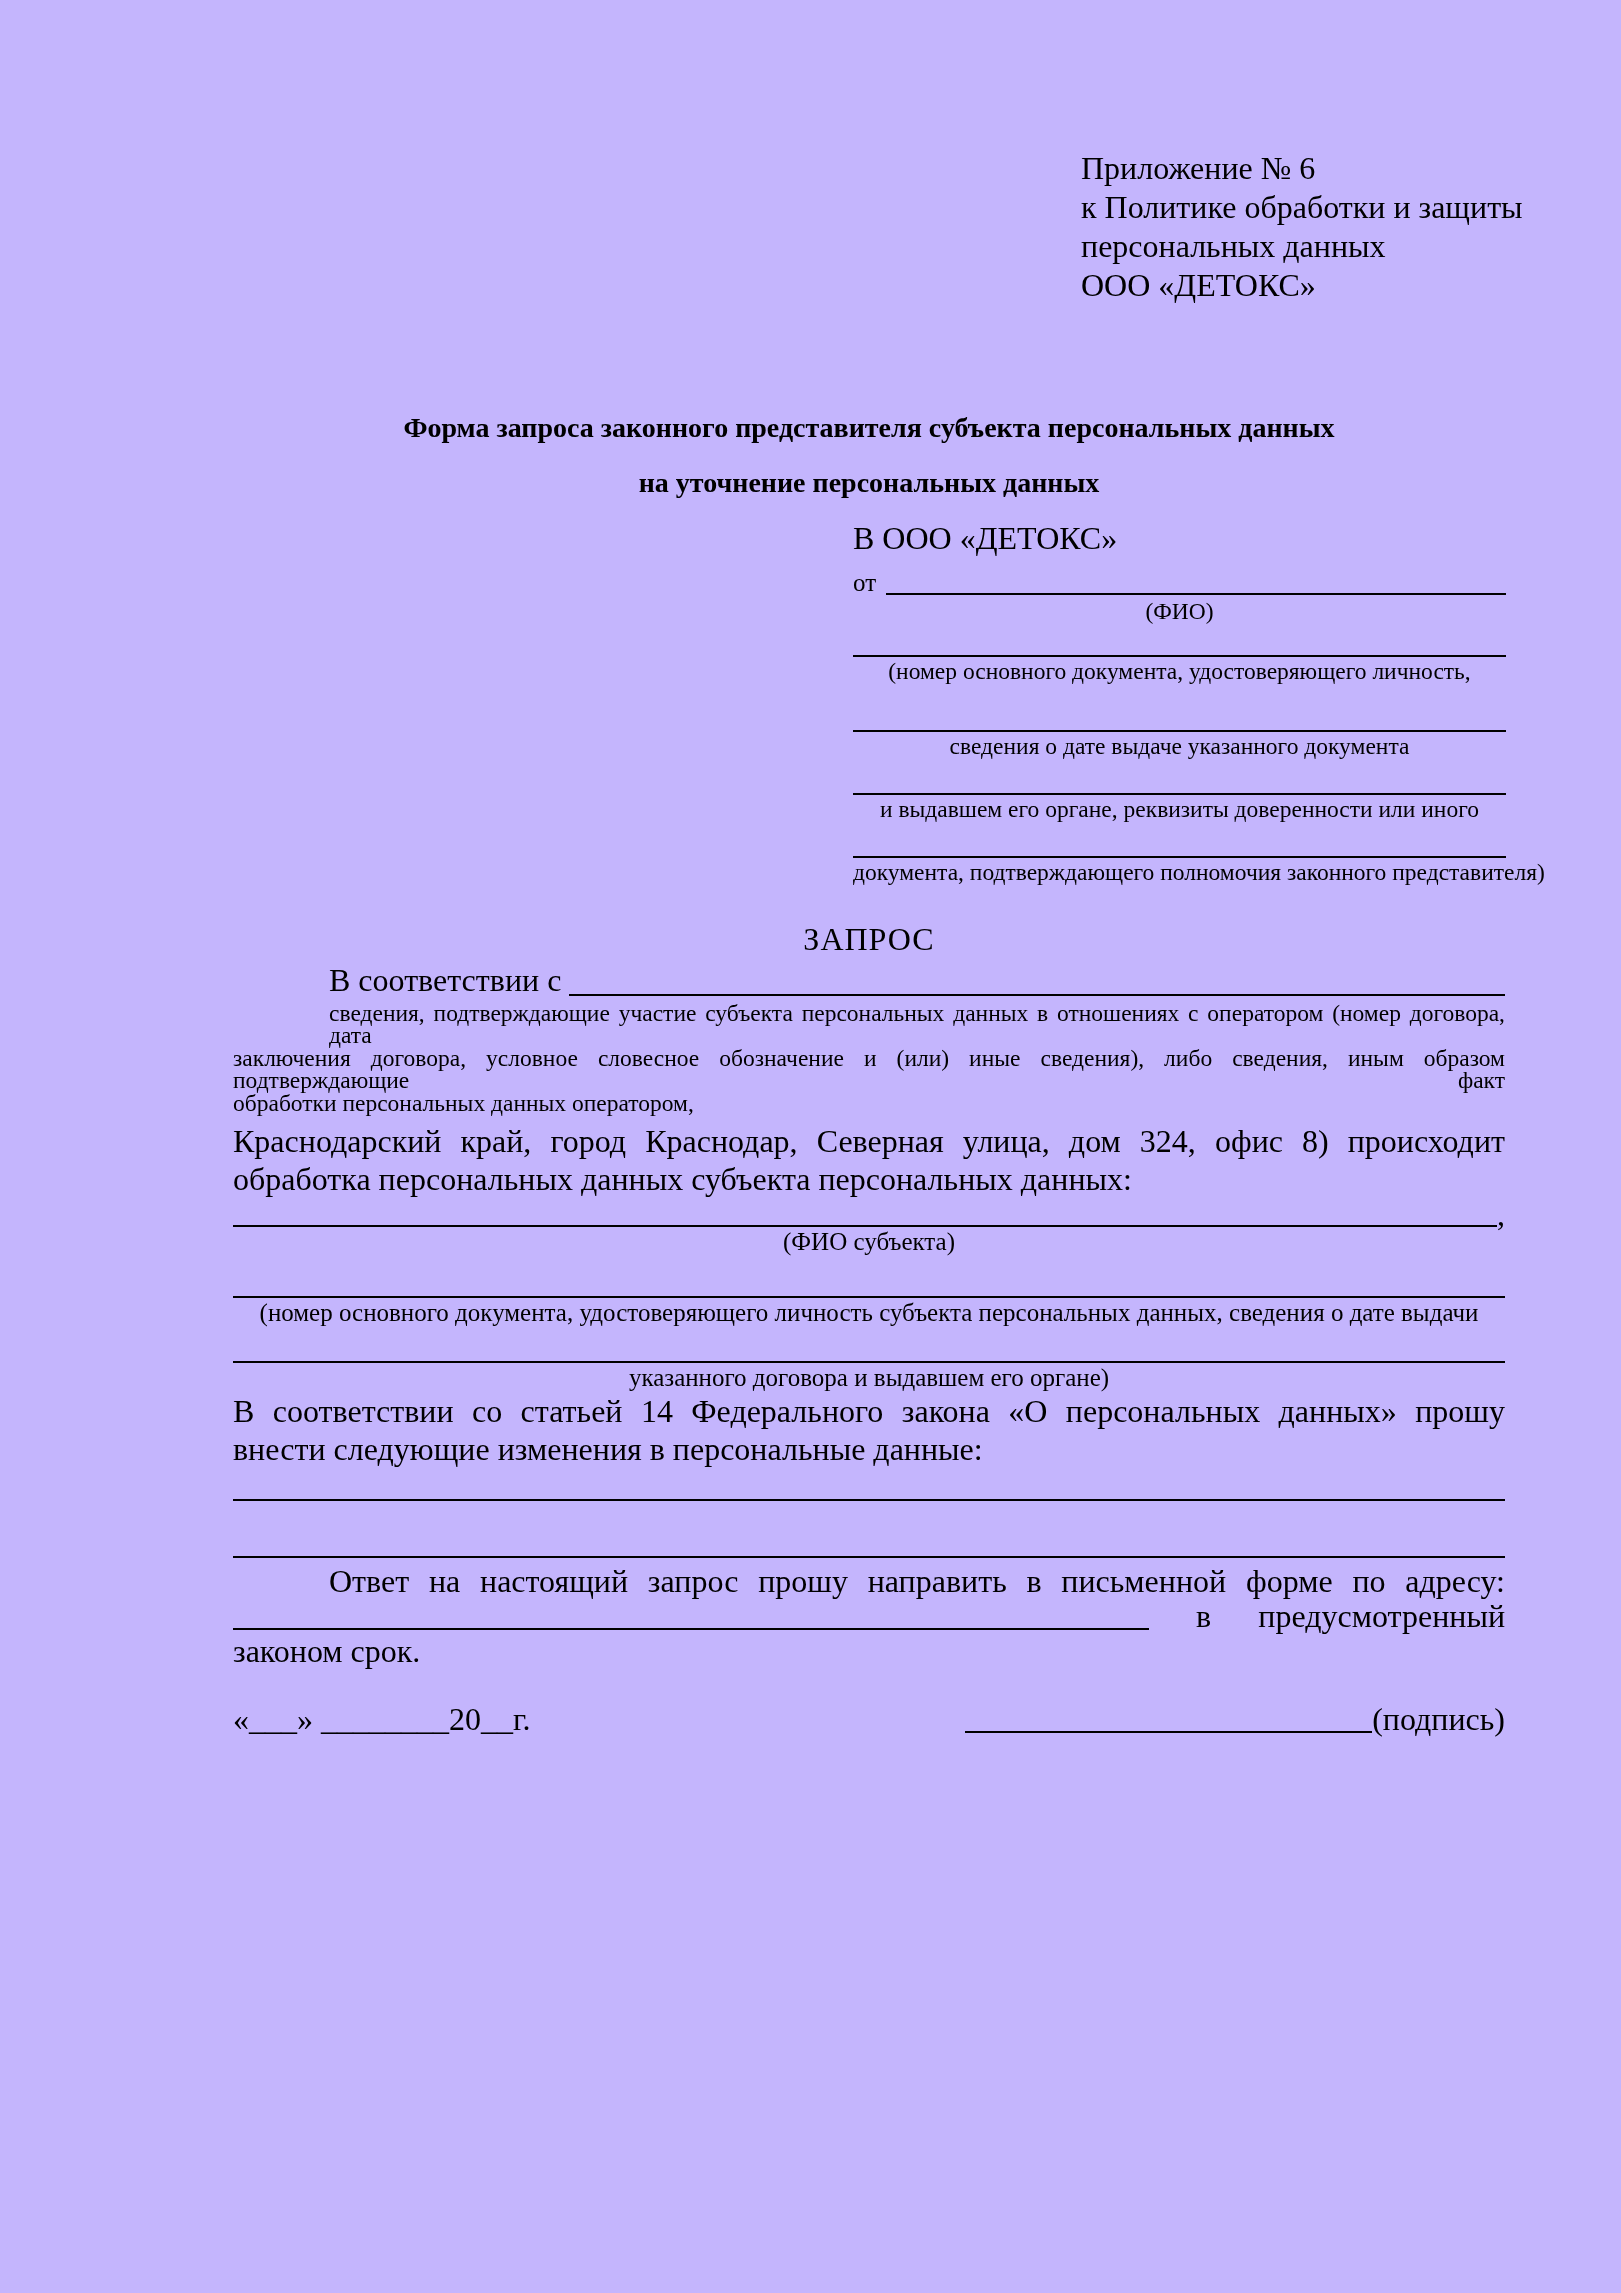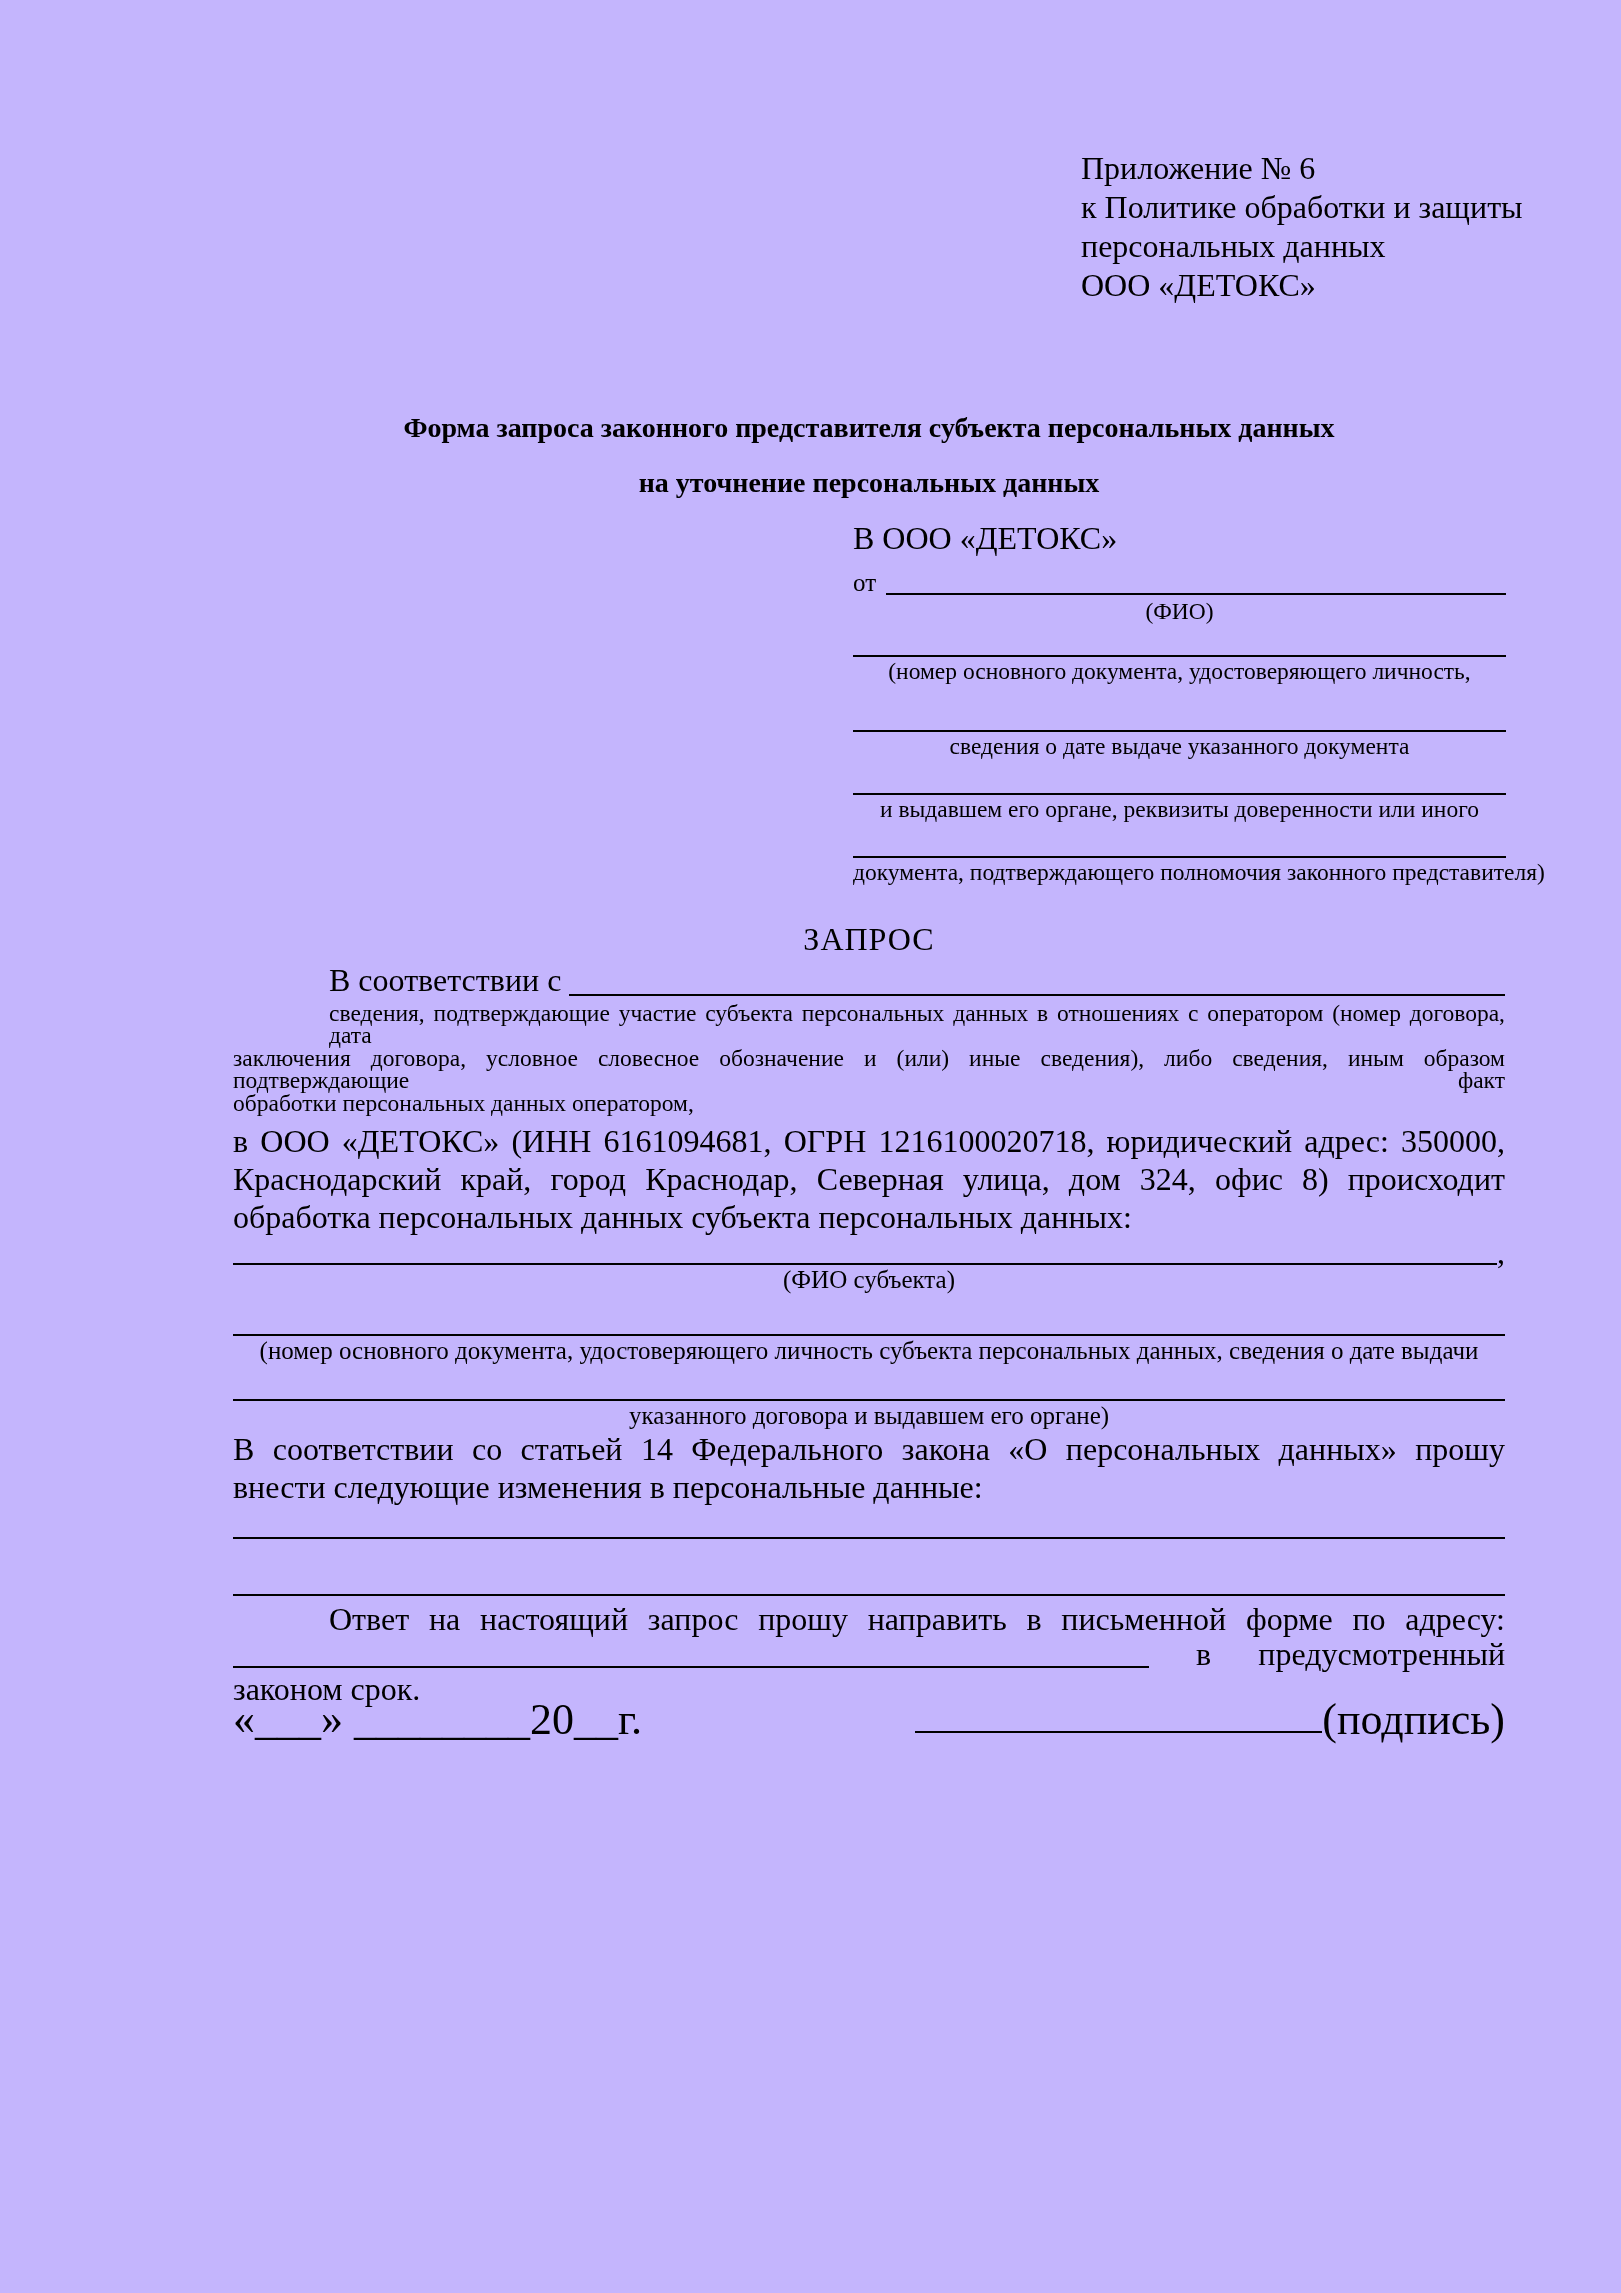--- a/index.html
+++ b/index.html
@@ -48,21 +48,21 @@
   .law-para { line-height:38px; }
   .ans-l1 { margin-top:3.9px; line-height:38px; text-align:justify; text-align-last:justify; text-indent:96px; }
   .ans-l2 { display:flex; align-items:flex-end; height:32px; justify-content:space-between; }
   .ans-l2 .line { width:916px; border-bottom:2.9px solid #000; margin-bottom:2px; }
   .ans-l2 .w { line-height:32px; }
   .ans-l3 { line-height:38px; }
 
   
   .footer-row { position:absolute; left:233px; top:1700px; width:1272px;
                 display:flex; justify-content:space-between; align-items:flex-end;
-                font-size:44px; line-height:39px; }
+                font-size:32px; line-height:39px; }
   .sign-group { display:flex; align-items:flex-end;justify-content:space-between; }
   .sign-line { width:407px; border-bottom:2.9px solid #000; margin-bottom:5.9px; }
 </style>
 </head>
 <body>
 
 <div class="page">
 
   <div class="header-block">
     <div>Приложение № 6</div>
@@ -102,21 +102,20 @@
       <span class="fill"></span>
     </div>
 
     <div class="small-para">
       <div class="ln jl" style="padding-left:96px">сведения, подтверждающие участие субъекта персональных данных в отношениях с оператором (номер договора, дата</div>
       <div class="ln jl">заключения договора, условное словесное обозначение и (или) иные сведения), либо сведения, иным образом подтверждающие факт</div>
       <div class="ln">обработки персональных данных оператором,</div>
     </div>
 
     <div class="body-para">
-      <div class="ln jl">в ООО «ДЕТОКС» (ИНН 6161094681, ОГРН 1216100020718, юридический адрес: 350000,</div>
       <div class="ln jl">Краснодарский край, город Краснодар, Северная улица, дом 324, офис 8)  происходит</div>
       <div class="ln">обработка персональных данных субъекта персональных данных:</div>
     </div>
 
     <div class="fio-row">
       <span class="fill"></span>
       <span class="comma">,</span>
     </div>
     <div class="cap-center">(ФИО субъекта)</div>
 

